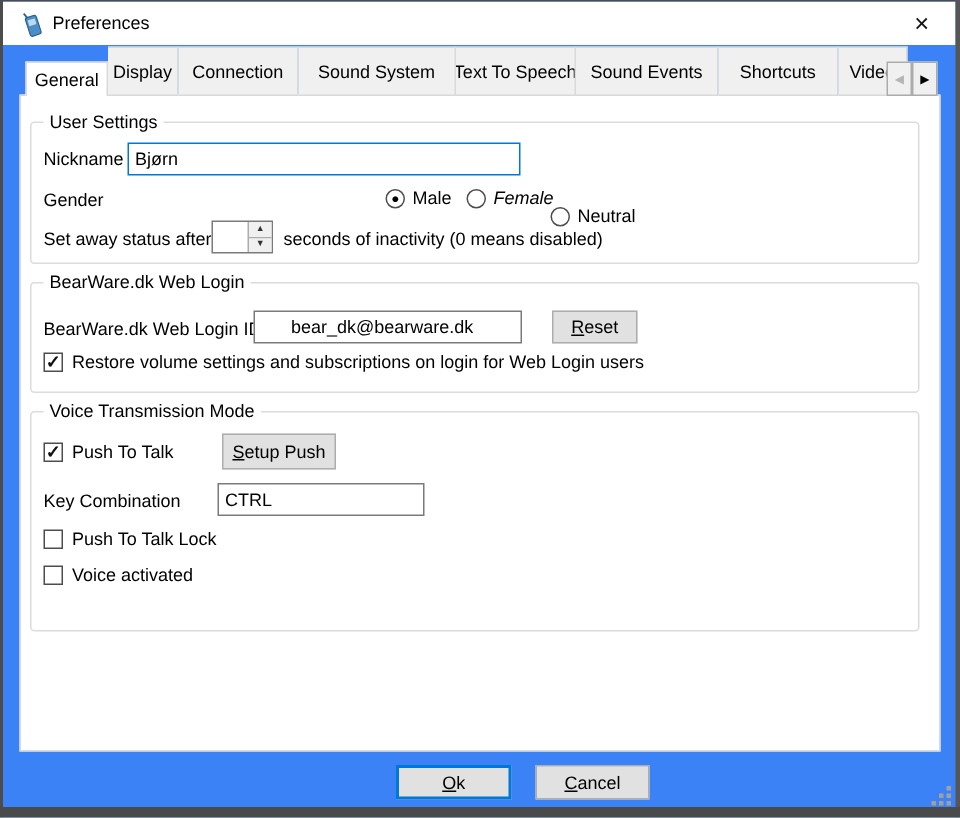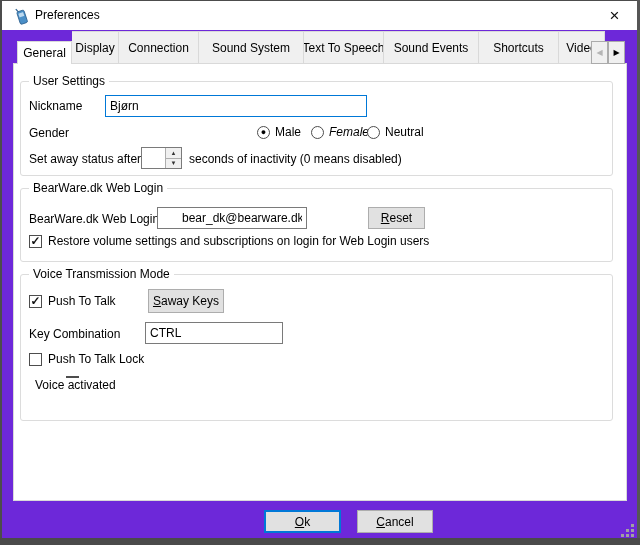--- a/index.html
+++ b/index.html
@@ -1,16 +1,16 @@
 <!DOCTYPE html>
 <html><head>
 <meta charset="utf-8">
 <style>
   html,body{margin:0;padding:0;background:#888;}
-  .window{position:relative;width:640px;height:545px;background:#6d28d9;
+  .window{position:relative;width:640px;height:545px;background:#3b82f6;
     font-family:"Liberation Sans",sans-serif;font-size:12px;color:#000;overflow:hidden;}
   .edge{position:absolute;background:#4c4c4c;z-index:50;}
   .edge-top{left:0;top:0;width:640px;height:1px;}
   .edge-left{left:0;top:0;width:2px;height:545px;}
   .edge-right{right:0;top:0;width:3px;height:545px;background:#565656;}
   .edge-bottom{left:0;bottom:0;width:640px;height:7px;background:#4a4a4a;}
 
   .titlebar{position:absolute;left:2px;top:1px;width:635px;height:29px;background:#fff;}
   .app-icon{position:absolute;left:10px;top:6px;width:18px;height:18px;}
   .title-text{position:absolute;left:33px;top:7px;font-size:12px;}
@@ -37,21 +37,21 @@
   .group{position:absolute;left:20px;width:593px;border:1px solid #dcdcdc;border-radius:3px;
     box-sizing:border-box;background:#fff;z-index:2;}
   .group-title{position:absolute;top:-8px;left:8px;background:#fff;padding:0 4px;}
   .g1{top:81px;height:95px;}
   .g2{top:188px;height:74px;}
   .g3{top:274px;height:147px;}
 
   .lbl{position:absolute;white-space:nowrap;}
   .tinput{position:absolute;box-sizing:border-box;height:22px;border:1px solid #7a7a7a;
     background:#fff;font-family:"Liberation Sans",sans-serif;font-size:12px;padding:0 4px;color:#000;outline:none;}
-  .tinput.focused{border-color:#0078d7;margin-left:20px;}
+  .tinput.focused{border-color:#0078d7;}
 
   .btn{position:absolute;box-sizing:border-box;background:#e1e1e1;border:1px solid #adadad;
     display:flex;align-items:center;justify-content:center;font-size:12px;cursor:default;white-space:nowrap;}
   .btn .accel{text-decoration:underline;}
   .btn.default{border:2px solid #0078d7;}
 
   .check-row{position:absolute;display:flex;align-items:center;height:14px;}
   .cb{width:13px;height:13px;box-sizing:border-box;border:1px solid #4d4d4d;background:#fff;
     display:flex;align-items:center;justify-content:center;font-size:12px;font-weight:bold;
     color:#111;line-height:1;}
@@ -139,21 +139,21 @@
           <span class="dot">●</span>
         </span>
       <span class="txt">Male</span>
     </div>
     <div class="radio-item" style="left:290px;top:43px;font-style:italic;">
       <span class="radio">
           <span class="dot"></span>
         </span>
       <span class="txt">Female</span>
     </div>
-    <div class="radio-item" style="left:346px;top:43px;">
+    <div class="radio-item" style="left:346px;top:55px;">
       <span class="radio">
           <span class="dot"></span>
         </span>
       <span class="txt">Neutral</span>
     </div>
 
     <span class="lbl" style="left:8px;top:70px;">Set away status after</span>
     <div class="spin">
       <input value="180" style="">
       <div class="spin-btns">
@@ -165,21 +165,21 @@
           </div>
       </div>
     </div>
     <span class="lbl" style="left:168px;top:70px;">seconds of inactivity (0 means disabled)</span>
   </div>
 
   <div class="group g2">
     <span class="group-title">BearWare.dk Web Login</span>
 
     <span class="lbl" style="left:8px;top:23px;">BearWare.dk Web Login ID</span>
-    <input class="tinput" style="left: 136px; top: 18px; width: 150px; padding-left: 24px;" value="bear_dk@bearware.dk">
+    <input class="tinput" style="left: 148px; top: 18px; width: 179px; padding-left: 24px;" value="bear_dk@bearware.dk">
     <div class="btn" style="left:347px;top:18px;width:57px;height:22px;">
       <span class="accel">R</span>
         <span>eset</span>
     </div>
 
     <div class="check-row" style="left:8px;top:45px;">
       <span class="cb">
           <span>✓</span>
         </span>
       <span class="txt">Restore volume settings and subscriptions on login for Web Login users</span>
@@ -190,33 +190,33 @@
     <span class="group-title">Voice Transmission Mode</span>
 
     <div class="check-row" style="left:8px;top:19px;">
       <span class="cb">
           <span>✓</span>
         </span>
       <span class="txt">Push To Talk</span>
     </div>
     <div class="btn" style="left:127px;top:14px;width:76px;height:24px;">
       <span class="accel">S</span>
-        <span>away Keys</span>
+        <span>etup Push</span>
     </div>
 
     <span class="lbl" style="left:8px;top:52px;">Key Combination</span>
     <input class="tinput" style="left: 124px; top: 47px; width: 138px;" value="CTRL">
 
     <div class="check-row" style="left:8px;top:77px;">
       <span class="cb">
           <span></span>
         </span>
       <span class="txt">Push To Talk Lock</span>
     </div>
-    <div class="check-row" style="left:8px;top:101px;flex-direction:column;">
+    <div class="check-row" style="left:8px;top:101px;">
       <span class="cb">
           <span></span>
         </span>
       <span class="txt">Voice activated</span>
     </div>
   </div>
 
   <div class="btn default" style="left:264px;top:510px;width:77px;height:23px;z-index:3;">
     <span class="accel">O</span>
       <span>k</span>

